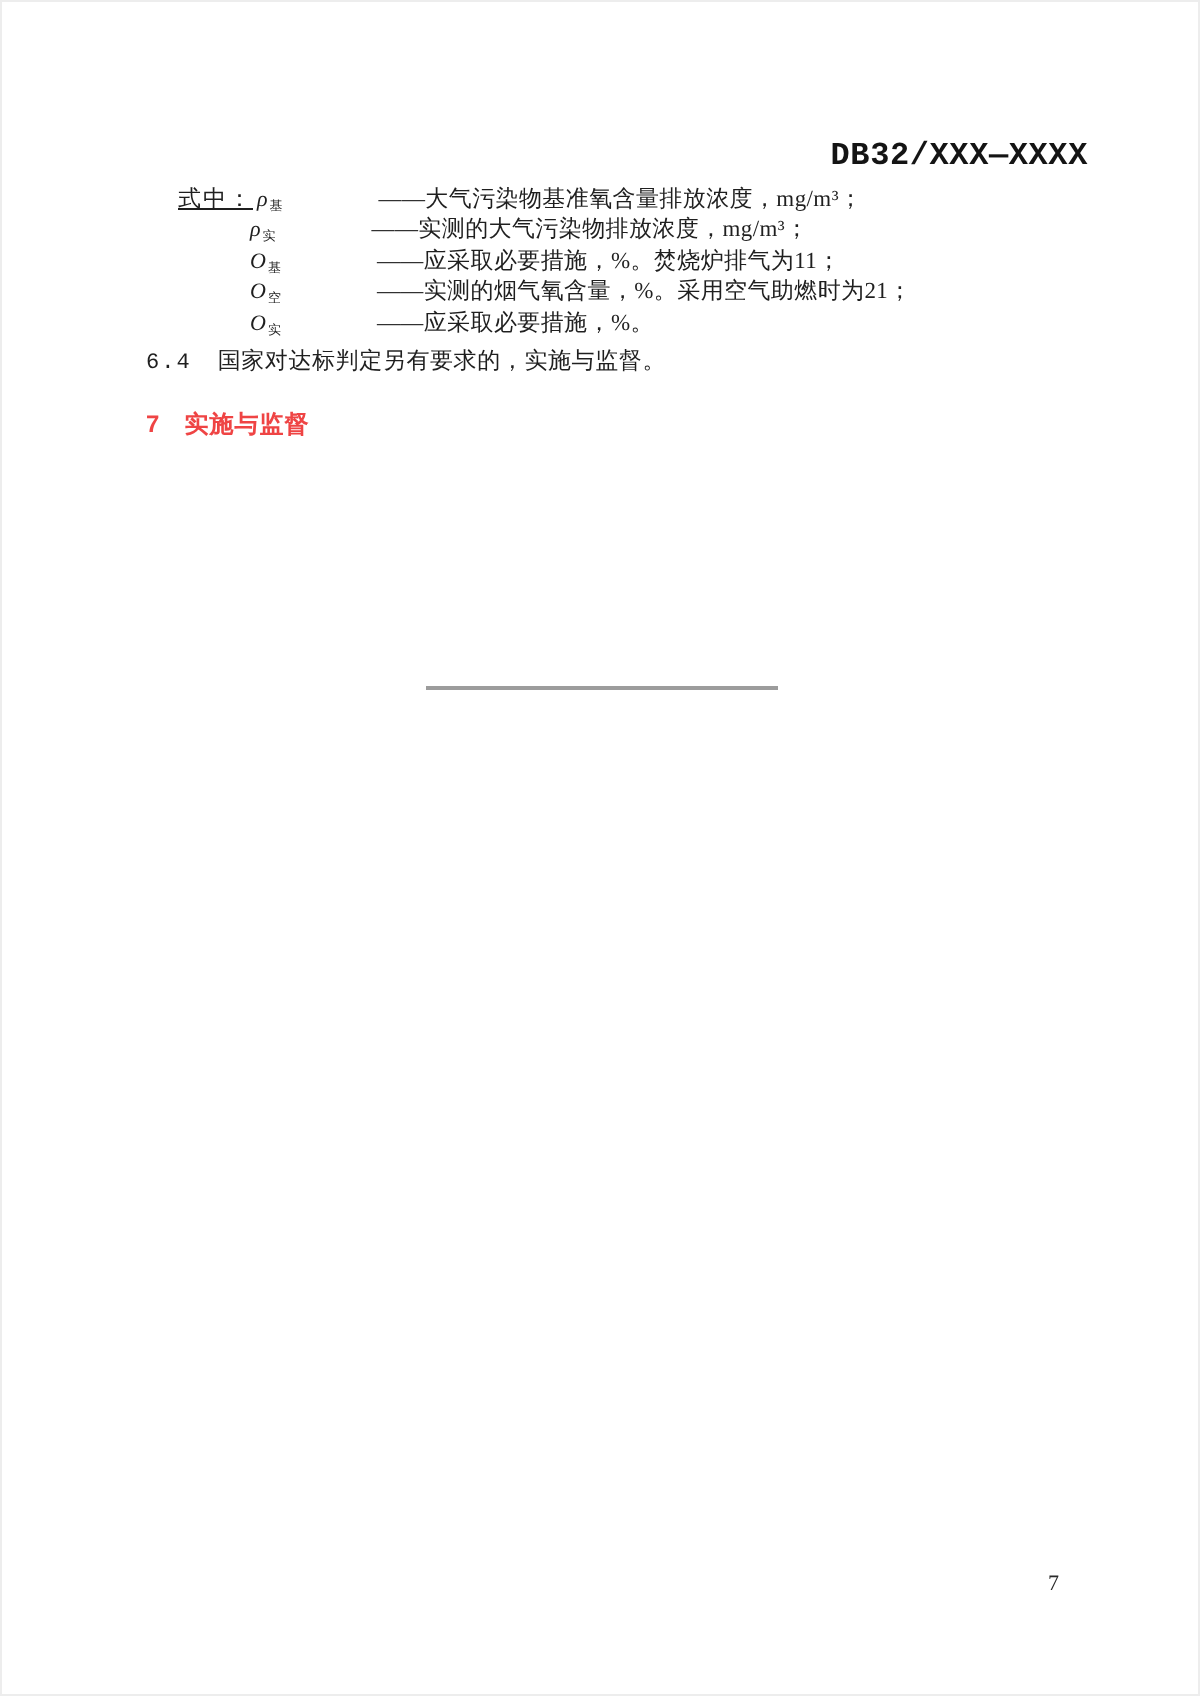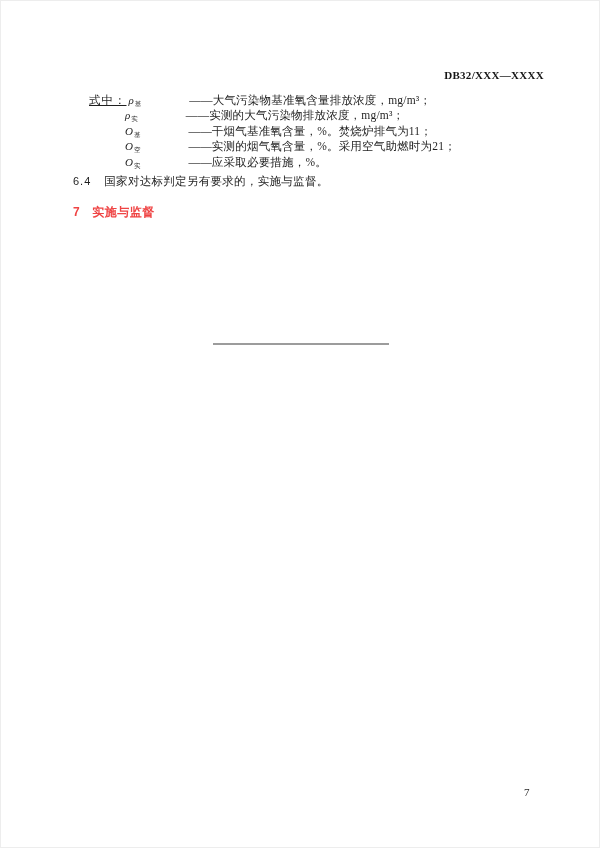--- a/index.html
+++ b/index.html
@@ -13,23 +13,23 @@
     font-family: "Liberation Serif", "DejaVu Serif", serif;
     color: #1f1f1f;
     overflow: hidden;
   }
 
   
   .doc-header {
     position: absolute;
     top: 68px;
     right: 55px;
-    font-family: Liberation Serif, serif;
+    font-family: Liberation Mono, monospace;
     font-weight: bold;
-    font-size: 11px;
+    font-size: 16px;
     letter-spacing: 0.3px;
     color: #141414;
   }
 
   
   .formula-notes {
     position: absolute;
     top: 92px;
     left: 88px;
     font-size: 11.5px;
@@ -57,21 +57,21 @@
   .para {
     position: absolute;
     left: 72px;
     width: 480px;
     font-size: 11.5px;
     line-height: 17px;
     letter-spacing: 0.3px;
     text-align: justify;
   }
   .para .num {
-    font-family: Liberation Sans, sans-serif;
+    font-family: Liberation Mono, monospace;
     font-size: 11px;
     margin-right: 13px;
     letter-spacing: 1px;
   }
   .para-64 { top: 172px; }
   .para-71 { top: 232px; }
   .para-72 { top: 258px; }
 
   
   .section-heading {
@@ -114,21 +114,21 @@
   <div class="doc-header">DB32/XXX—XXXX</div>
 
   <div class="formula-notes">
     <span class="formula-row">
       <span class="lead">式中：</span><span class="sym">ρ</span><span class="sym-sub">基</span><span class="desc">——大气污染物基准氧含量排放浓度，mg/m³；</span>
     </span>
     <span class="formula-row indented">
       <span class="sym">ρ</span><span class="sym-sub">实</span><span class="desc">——实测的大气污染物排放浓度，mg/m³；</span>
     </span>
     <span class="formula-row indented">
-      <span class="sym">O</span><span class="sym-sub">基</span><span class="desc">——干烟气基准氧含量，%。焚烧炉排气为11；</span>
+      <span class="sym">O</span><span class="sym-sub">基</span><span class="desc">——应采取必要措施，%。焚烧炉排气为11；</span>
     </span>
     <span class="formula-row indented">
       <span class="sym">O</span><span class="sym-sub">空</span><span class="desc">——实测的烟气氧含量，%。采用空气助燃时为21；</span>
     </span>
     <span class="formula-row indented">
       <span class="sym">O</span><span class="sym-sub">实</span><span class="desc">——应采取必要措施，%。</span>
     </span>
   </div>
 
   <p class="para para-64"><span class="num">6.4</span><span>国家对达标判定另有要求的，实施与监督。</span></p>

